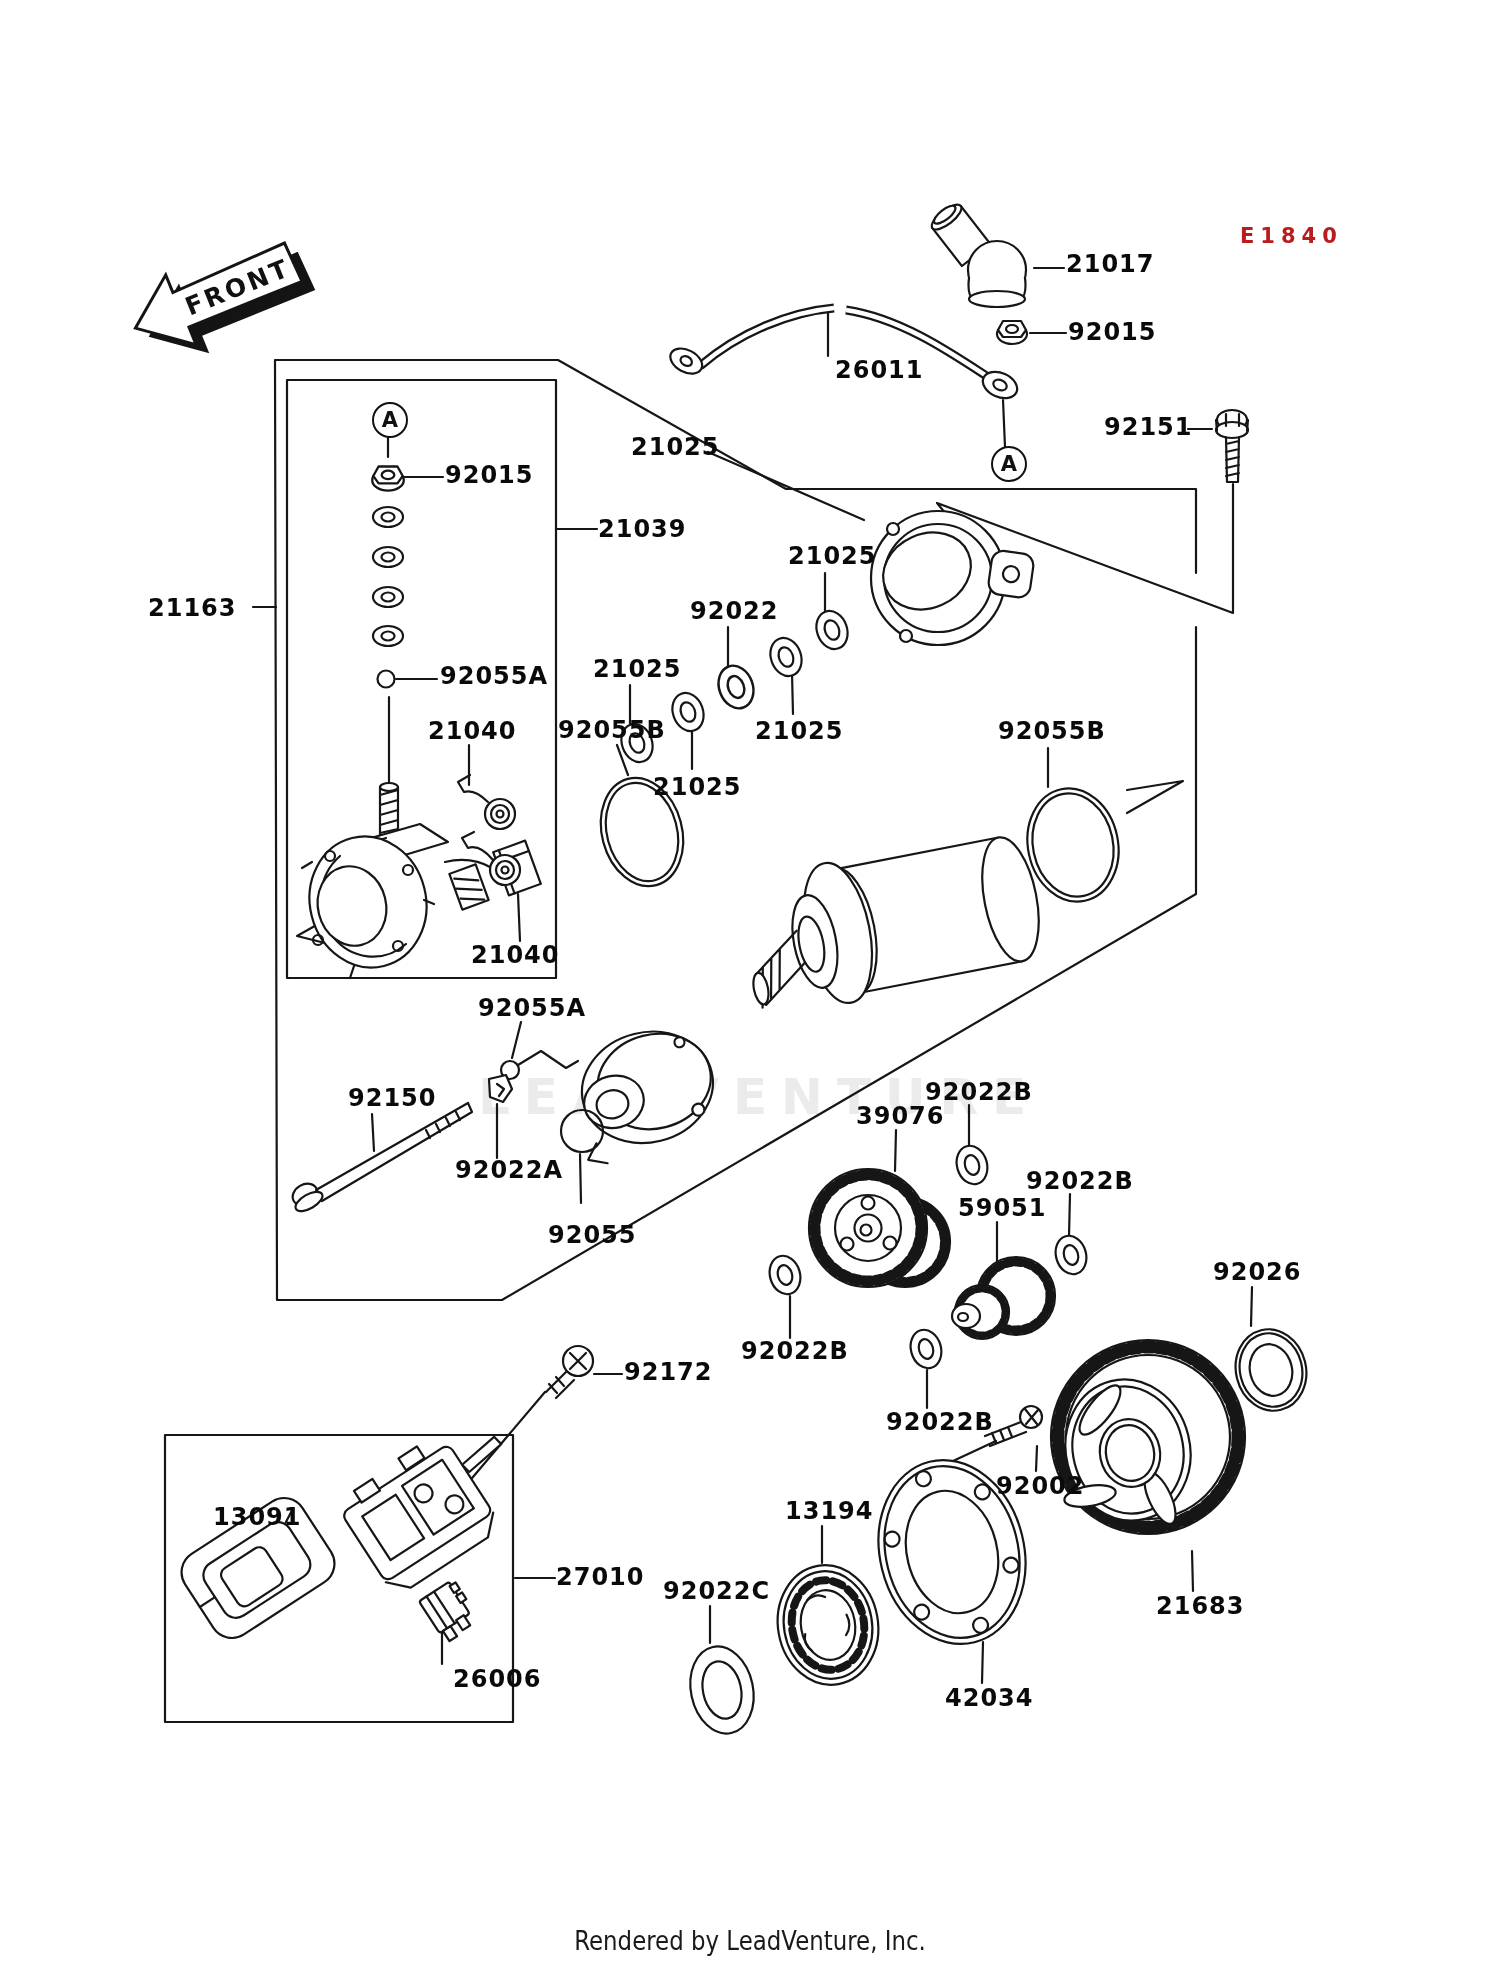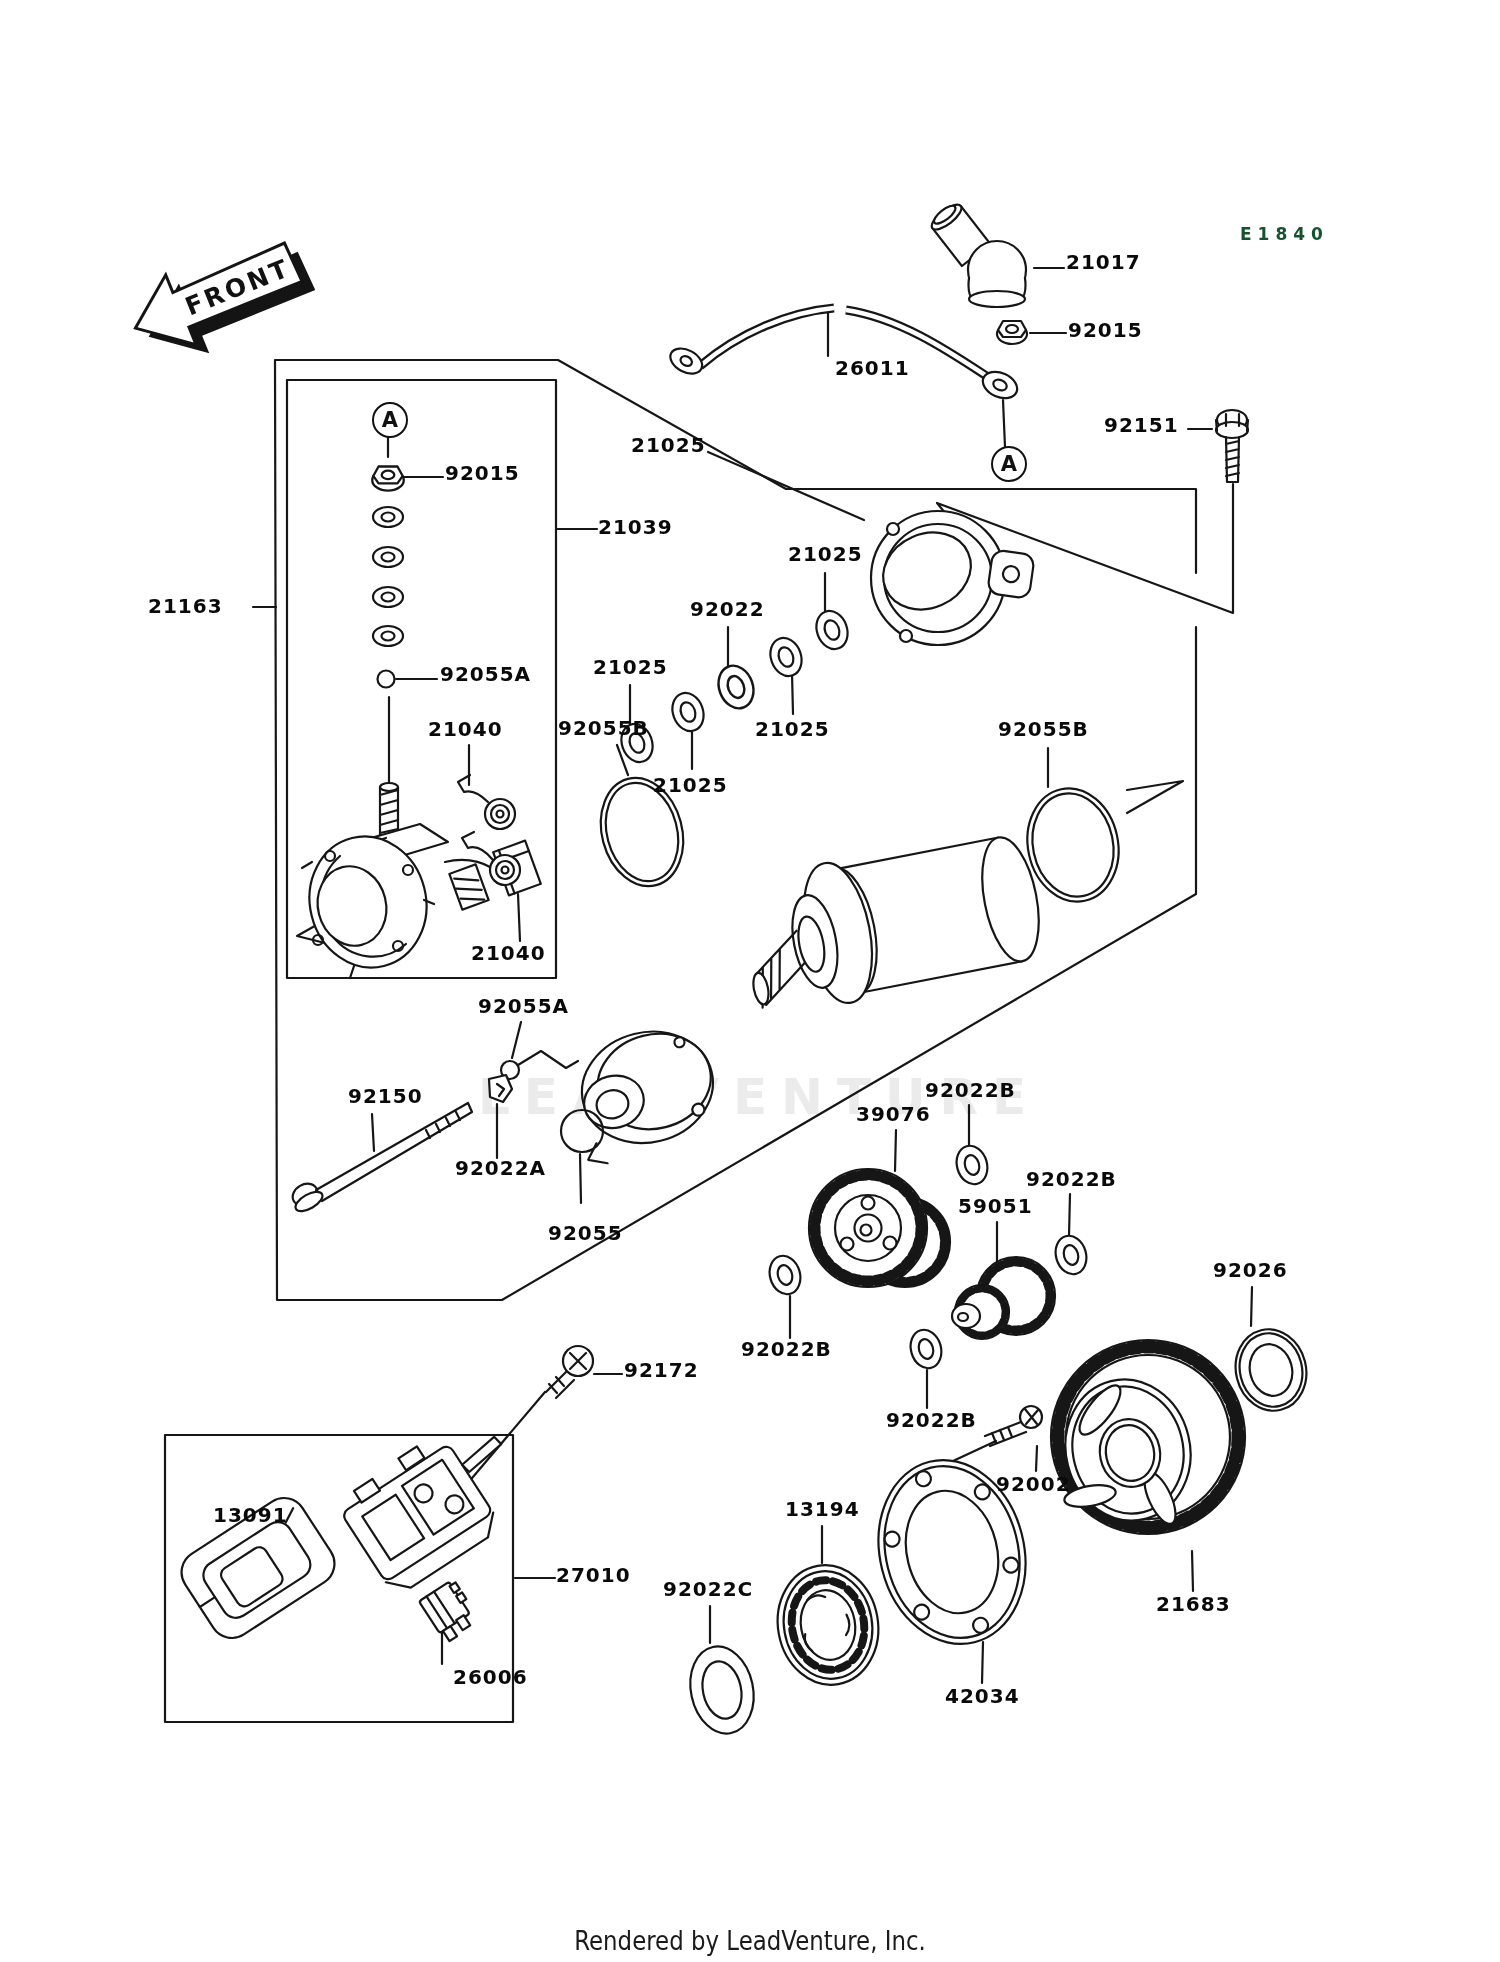--- a/index.html
+++ b/index.html
@@ -2,24 +2,24 @@
 <html><head>
 <meta charset="utf-8">
 <style>
   html,body{margin:0;padding:0;background:#fff;}
   #stage{position:relative;width:1500px;height:1962px;background:#ffffff;overflow:hidden;
          font-family:"DejaVu Sans","Liberation Sans",sans-serif;}
   #stage svg{position:absolute;left:0;top:0;z-index:2;}
   .watermark{position:absolute;left:478px;top:1068px;z-index:1;
      font-family:"DejaVu Sans","Liberation Sans",sans-serif;font-weight:bold;
      font-size:50px;letter-spacing:14px;color:#ebebeb;white-space:nowrap;}
-  .plabel{position:absolute;z-index:3;font-weight:bold;font-size:20px;letter-spacing:1px;
+  .plabel{position:absolute;z-index:3;font-weight:bold;font-size:24px;letter-spacing:1px;
      color:#0a0a0a;white-space:nowrap;line-height:1;}
-  .code{position:absolute;left:1240px;top:224px;z-index:3;font-weight:bold;font-size:17px;
-     letter-spacing:6px;color:#14532d;}
+  .code{position:absolute;left:1240px;top:224px;z-index:3;font-weight:bold;font-size:21px;
+     letter-spacing:6px;color:#b91c1c;}
   .marker{position:absolute;z-index:3;width:32px;height:32px;border:2.5px solid #111;
      border-radius:50%;display:flex;align-items:center;justify-content:center;
      font-weight:bold;font-size:21px;color:#111;background:#fff;}
   .footer{position:absolute;left:50%;top:1926px;transform:translateX(-50%) scaleX(0.88);
      z-index:3;font-size:26px;color:#1a1a1a;white-space:nowrap;}
   .lineart{stroke:#161616;fill:none;stroke-width:2.2;stroke-linecap:round;stroke-linejoin:round;}
 </style>
 </head>
 <body>
 

